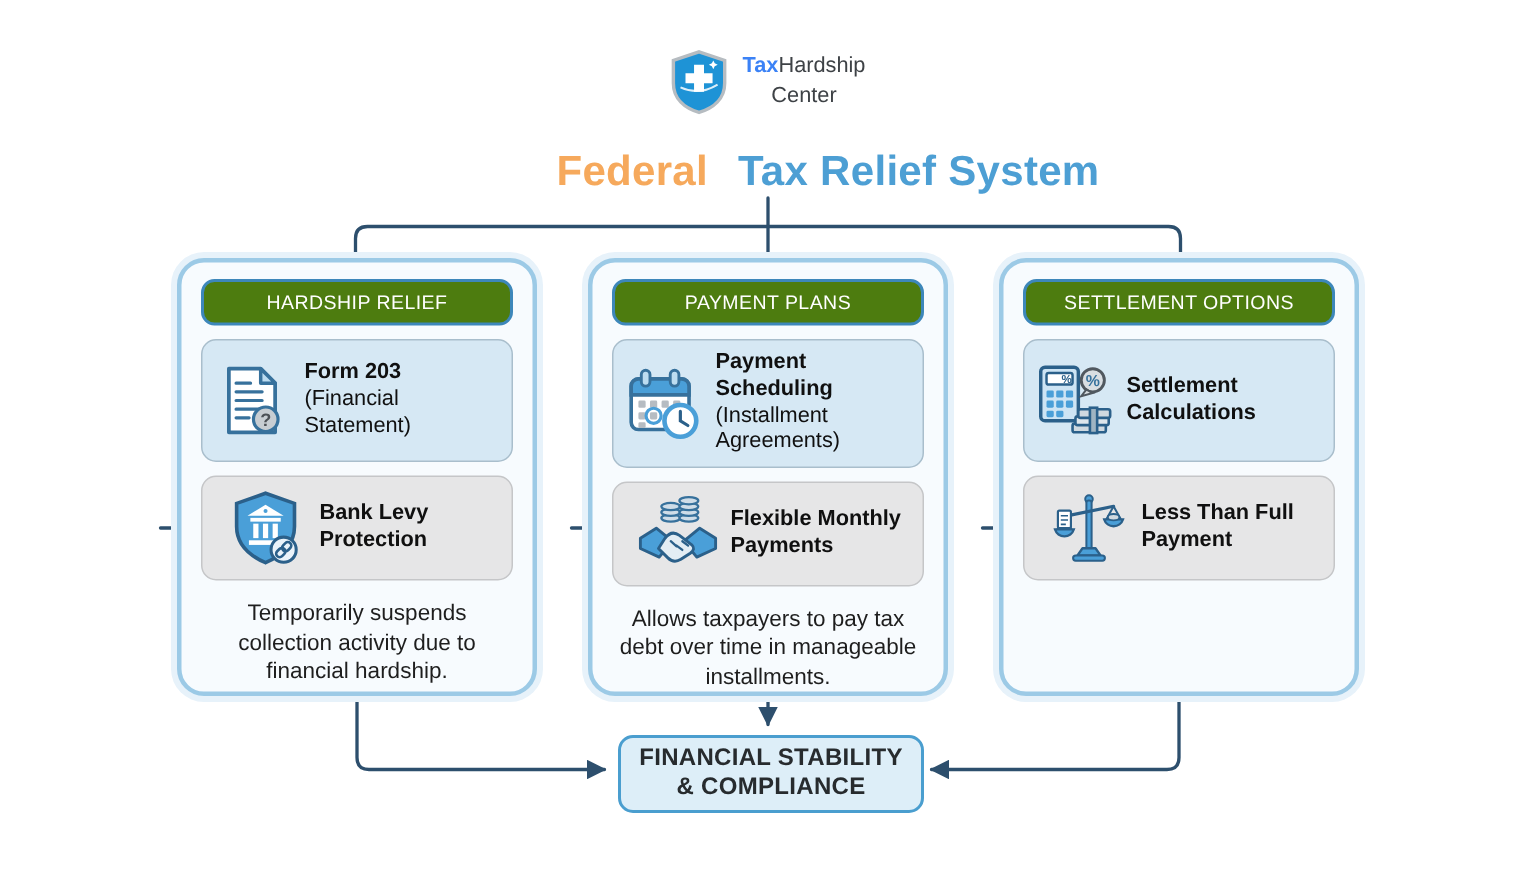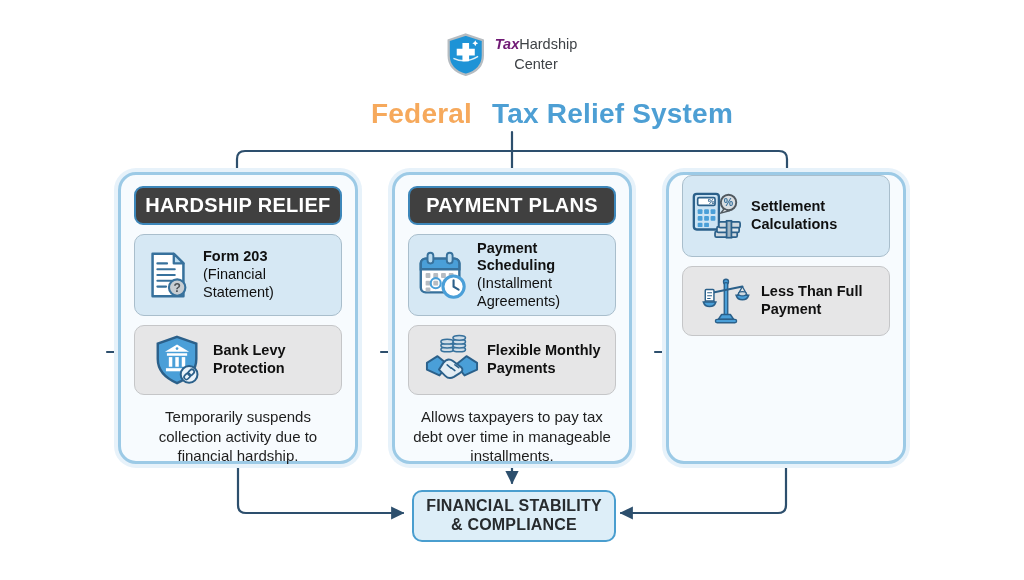--- a/index.html
+++ b/index.html
@@ -10,21 +10,21 @@
   }
   .canvas { position:relative; width:1024px; height:580px; background:#ffffff; }
 
   
   .logo {
     position:absolute; top:32px; left:50%; transform:translateX(-50%);
     display:flex; align-items:center; gap:10px;
   }
   .logo-shield { width:38px; height:45px; }
   .logo-text { font-size:14.5px; color:#3e4246; line-height:1.35; text-align:center; }
-  .logo-text .b { font-weight:700; color:#701a75;font-style:italic; }
+  .logo-text .b { font-weight:700; color:#3b82f6; }
 
   
   .title {
     position:absolute; top:98px; left:0; width:100%;
     display:flex; justify-content:center; gap:20px;
     font-size:28px; font-weight:700; letter-spacing:.2px;padding-left:40px;
   }
   .title .hl   { color:#F6A95C; }
   .title .rest { color:#4D9FD4; }
 
@@ -35,22 +35,22 @@
   .column {
     position:absolute; top:172px; width:240px; height:292px; box-sizing:border-box;
     background:#f7fbfe; border:3px solid #9ccae6; border-radius:18px;
     box-shadow:0 0 0 4px #e7f2fa;
     display:flex; flex-direction:column;
   }
   .col-1 { left:118px; } .col-2 { left:392px; } .col-3 { left:666px; }
 
   .col-header {
     margin:11px 13px 9px; padding:6px 0;
-    background:#404040; border:2px solid #3d87ba; border-radius:9px;
-    color:#ffffff; font-weight:700; font-size:20px; text-align:center; letter-spacing:.3px;
+    background:#4d7c0f; border:2px solid #3d87ba; border-radius:9px;
+    color:#ffffff; font-weight:400; font-size:13px; text-align:center; letter-spacing:.3px;
   }
 
   .card {
     margin:0 13px 9px; border-radius:10px; box-sizing:border-box;
     display:flex; align-items:center; gap:8px; padding:7px 6px;
   }
   .card-blue { background:#d6e8f4; border:1.5px solid #a9becc; }
   .card-gray { background:#e6e6e7; border:1.5px solid #c5c6c8; }
   .card-top  { min-height:82px; }
   .card-bot  { min-height:70px;padding-left:16px; }
@@ -199,20 +199,21 @@
       </svg>
       <div class="card-text">
         <div class="card-title">Flexible Monthly Payments</div>
       </div>
     </div>
 
     <div class="col-desc">Allows taxpayers to pay tax debt over time in manageable installments.</div>
   </div>
 
   <div class="column col-3">
+    <div class="col-header">SETTLEMENT OPTIONS</div>
 
     <div class="card card-blue card-top">
       <svg class="card-icon" viewBox="0 0 56 56">
         <rect x="5" y="5" width="26" height="37" rx="3" fill="#cde4f4" stroke="#2b608a" stroke-width="2.4"></rect>
         <rect x="9" y="9" width="18" height="8" rx="1.5" fill="#ffffff" stroke="#2b608a" stroke-width="1.7"></rect>
         <text x="23" y="15.8" font-size="8" font-weight="bold" fill="#2b608a" text-anchor="middle" font-family="Liberation Sans, sans-serif">%</text>
         <g fill="#4a9fd8">
           <rect x="9" y="21" width="5" height="5" rx="1"></rect>
             <rect x="15.7" y="21" width="5" height="5" rx="1"></rect>
             <rect x="22.4" y="21" width="5" height="5" rx="1"></rect>

